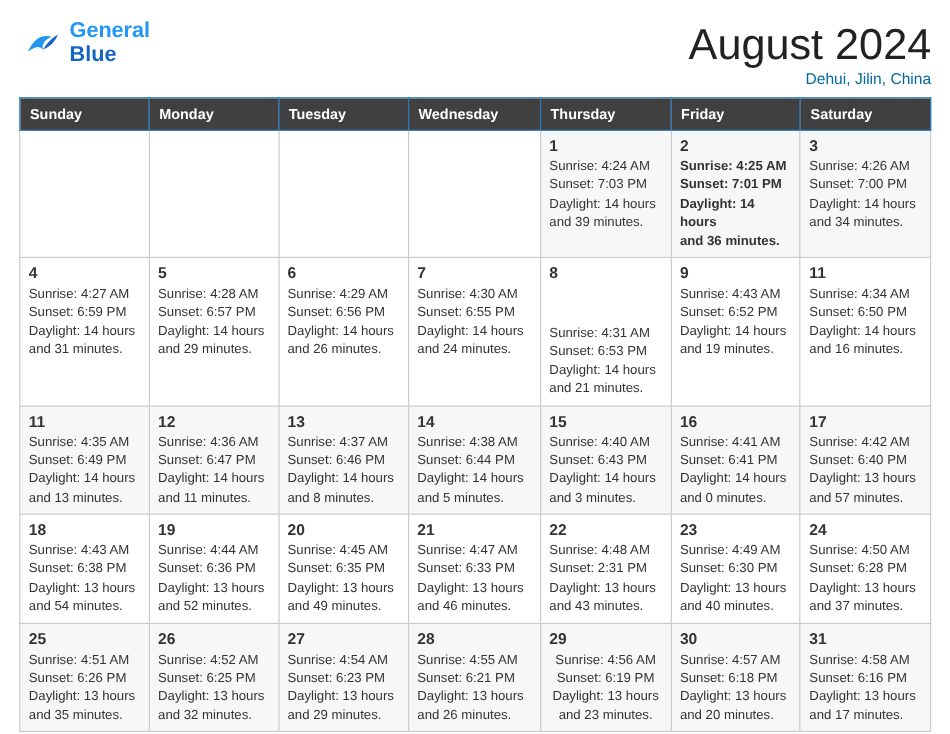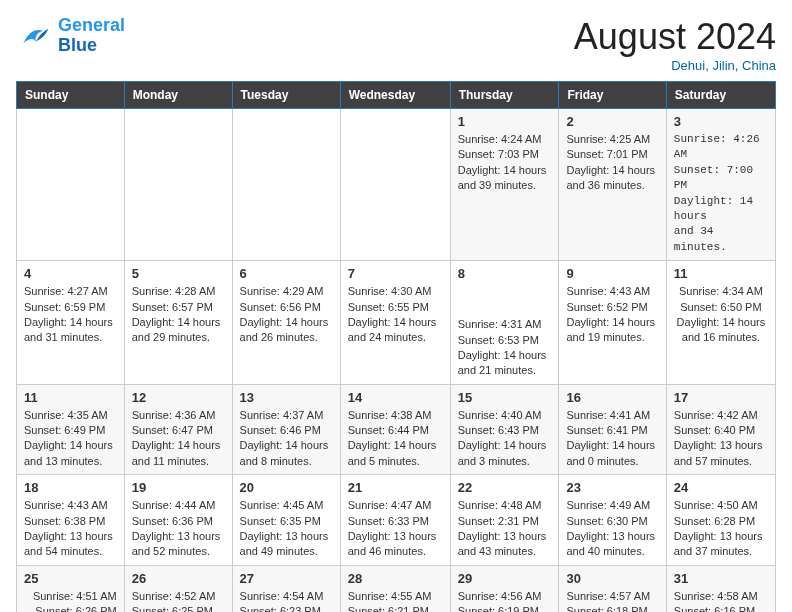--- a/index.html
+++ b/index.html
@@ -123,28 +123,28 @@
         <td class="empty-cell"></td>
         <td>
           <div class="day-num">1</div>
           <div class="day-detail" style="white-space: pre-line;">Sunrise: 4:24 AM
 Sunset: 7:03 PM
 Daylight: 14 hours
 and 39 minutes.</div>
         </td>
         <td>
           <div class="day-num">2</div>
-          <div class="day-detail" style="white-space: pre-line;">Sunrise: 4:25 AM
+          <div class="day-detail" style="white-space: pre-line; font-weight: bold;">Sunrise: 4:25 AM
 Sunset: 7:01 PM
 Daylight: 14 hours
 and 36 minutes.</div>
         </td>
         <td>
           <div class="day-num">3</div>
-          <div class="day-detail" style="white-space: pre-line; font-family: Liberation Mono, monospace;">Sunrise: 4:26 AM
+          <div class="day-detail" style="white-space: pre-line;">Sunrise: 4:26 AM
 Sunset: 7:00 PM
 Daylight: 14 hours
 and 34 minutes.</div>
         </td>
       </tr>
       <tr>
         <td>
           <div class="day-num">4</div>
           <div class="day-detail" style="white-space: pre-line;">Sunrise: 4:27 AM
 Sunset: 6:59 PM
@@ -181,21 +181,21 @@
         </td>
         <td>
           <div class="day-num">9</div>
           <div class="day-detail" style="white-space: pre-line;">Sunrise: 4:43 AM
 Sunset: 6:52 PM
 Daylight: 14 hours
 and 19 minutes.</div>
         </td>
         <td>
           <div class="day-num">11</div>
-          <div class="day-detail" style="white-space: pre-line; text-align: center;">Sunrise: 4:34 AM
+          <div class="day-detail" style="white-space: pre-line;">Sunrise: 4:34 AM
 Sunset: 6:50 PM
 Daylight: 14 hours
 and 16 minutes.</div>
         </td>
       </tr>
       <tr>
         <td>
           <div class="day-num">11</div>
           <div class="day-detail" style="white-space: pre-line;">Sunrise: 4:35 AM
 Sunset: 6:49 PM
@@ -292,21 +292,21 @@
           <div class="day-num">24</div>
           <div class="day-detail" style="white-space: pre-line;">Sunrise: 4:50 AM
 Sunset: 6:28 PM
 Daylight: 13 hours
 and 37 minutes.</div>
         </td>
       </tr>
       <tr>
         <td>
           <div class="day-num">25</div>
-          <div class="day-detail" style="white-space: pre-line; text-align: right;">Sunrise: 4:51 AM
+          <div class="day-detail" style="white-space: pre-line;">Sunrise: 4:51 AM
 Sunset: 6:26 PM
 Daylight: 13 hours
 and 35 minutes.</div>
         </td>
         <td>
           <div class="day-num">26</div>
           <div class="day-detail" style="white-space: pre-line;">Sunrise: 4:52 AM
 Sunset: 6:25 PM
 Daylight: 13 hours
 and 32 minutes.</div>
@@ -320,21 +320,21 @@
         </td>
         <td>
           <div class="day-num">28</div>
           <div class="day-detail" style="white-space: pre-line;">Sunrise: 4:55 AM
 Sunset: 6:21 PM
 Daylight: 13 hours
 and 26 minutes.</div>
         </td>
         <td>
           <div class="day-num">29</div>
-          <div class="day-detail" style="white-space: pre-line;">Sunrise: 4:56 AM
+          <div class="day-detail" style="white-space: pre-line; text-align: center;">Sunrise: 4:56 AM
 Sunset: 6:19 PM
 Daylight: 13 hours
 and 23 minutes.</div>
         </td>
         <td>
           <div class="day-num">30</div>
           <div class="day-detail" style="white-space: pre-line;">Sunrise: 4:57 AM
 Sunset: 6:18 PM
 Daylight: 13 hours
 and 20 minutes.</div>

